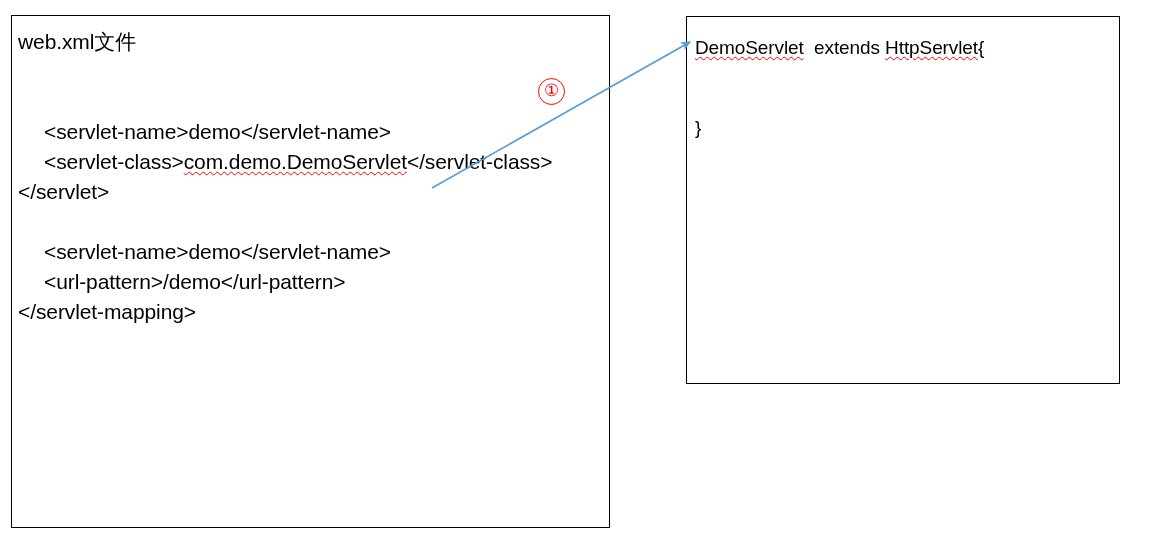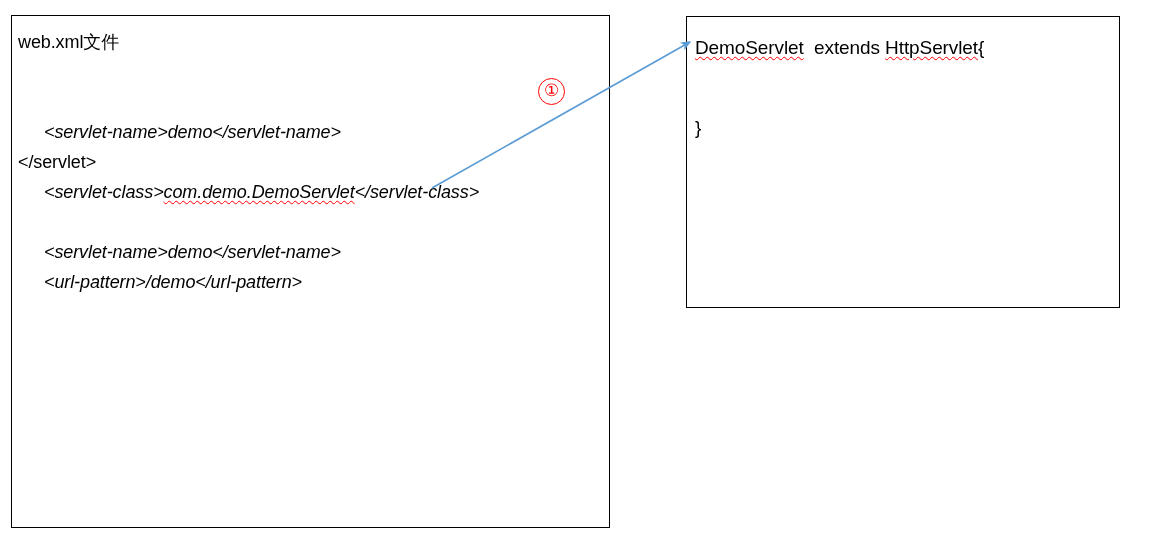--- a/index.html
+++ b/index.html
@@ -29,46 +29,45 @@
   #xml-panel {
     left: 11px;
     top: 15px;
     width: 599px;
     height: 513px;
   }
   #java-panel {
     left: 686px;
     top: 16px;
     width: 434px;
-    height: 292px;
+    height: 368px;
   }
 
   
   .code-body {
     position: absolute;
     left: 0;
     top: 0;
     right: 0;
     padding: 11px 8px 0 6px;
     box-sizing: border-box;
   }
   .code-line {
     font-family: "Liberation Sans", sans-serif;
-    font-size: 18px;
+    font-size: 21px;
     line-height: 30px;
     color: #000000;
     white-space: pre;
     letter-spacing: -0.1px;
   }
   .code-line.blank {
     height: 30px;
   }
   .indent1 {
     padding-left: 26px;
-    font-style: italic;
   }
 
   
   .squiggle {
     text-decoration: underline wavy #ff0000;
     text-decoration-thickness: 1px;
     text-underline-offset: 2px;
   }
 
   
@@ -121,31 +120,32 @@
 
       <div class="code-line">web.xml文件</div>
 
       <div class="code-line blank"></div>
 
 
       <div class="code-line blank"></div>
 
       <div class="code-line indent1">&lt;servlet-name&gt;demo&lt;/servlet-name&gt;</div>
 
+      <div class="code-line indent1"><span>&lt;servlet-class&gt;</span><span class="squiggle">com.demo.DemoServlet</span><span>&lt;/servlet-class&gt;</span></div>
+
       <div class="code-line">&lt;/servlet&gt;</div>
-
-      <div class="code-line indent1"><span>&lt;servlet-class&gt;</span><span class="squiggle">com.demo.DemoServlet</span><span>&lt;/servlet-class&gt;</span></div>
 
       <div class="code-line blank"></div>
 
 
       <div class="code-line indent1">&lt;servlet-name&gt;demo&lt;/servlet-name&gt;</div>
 
       <div class="code-line indent1">&lt;url-pattern&gt;/demo&lt;/url-pattern&gt;</div>
 
+      <div class="code-line">&lt;/servlet-mapping&gt;</div>
 
     </div>
   </div>
 
   <div class="panel" id="java-panel">
     <div class="code-body">
 
       <div class="code-line"><span class="squiggle">DemoServlet</span><span>  extends </span><span class="squiggle">HttpServlet</span><span>{</span></div>
 
       <div class="java-gap"></div>

